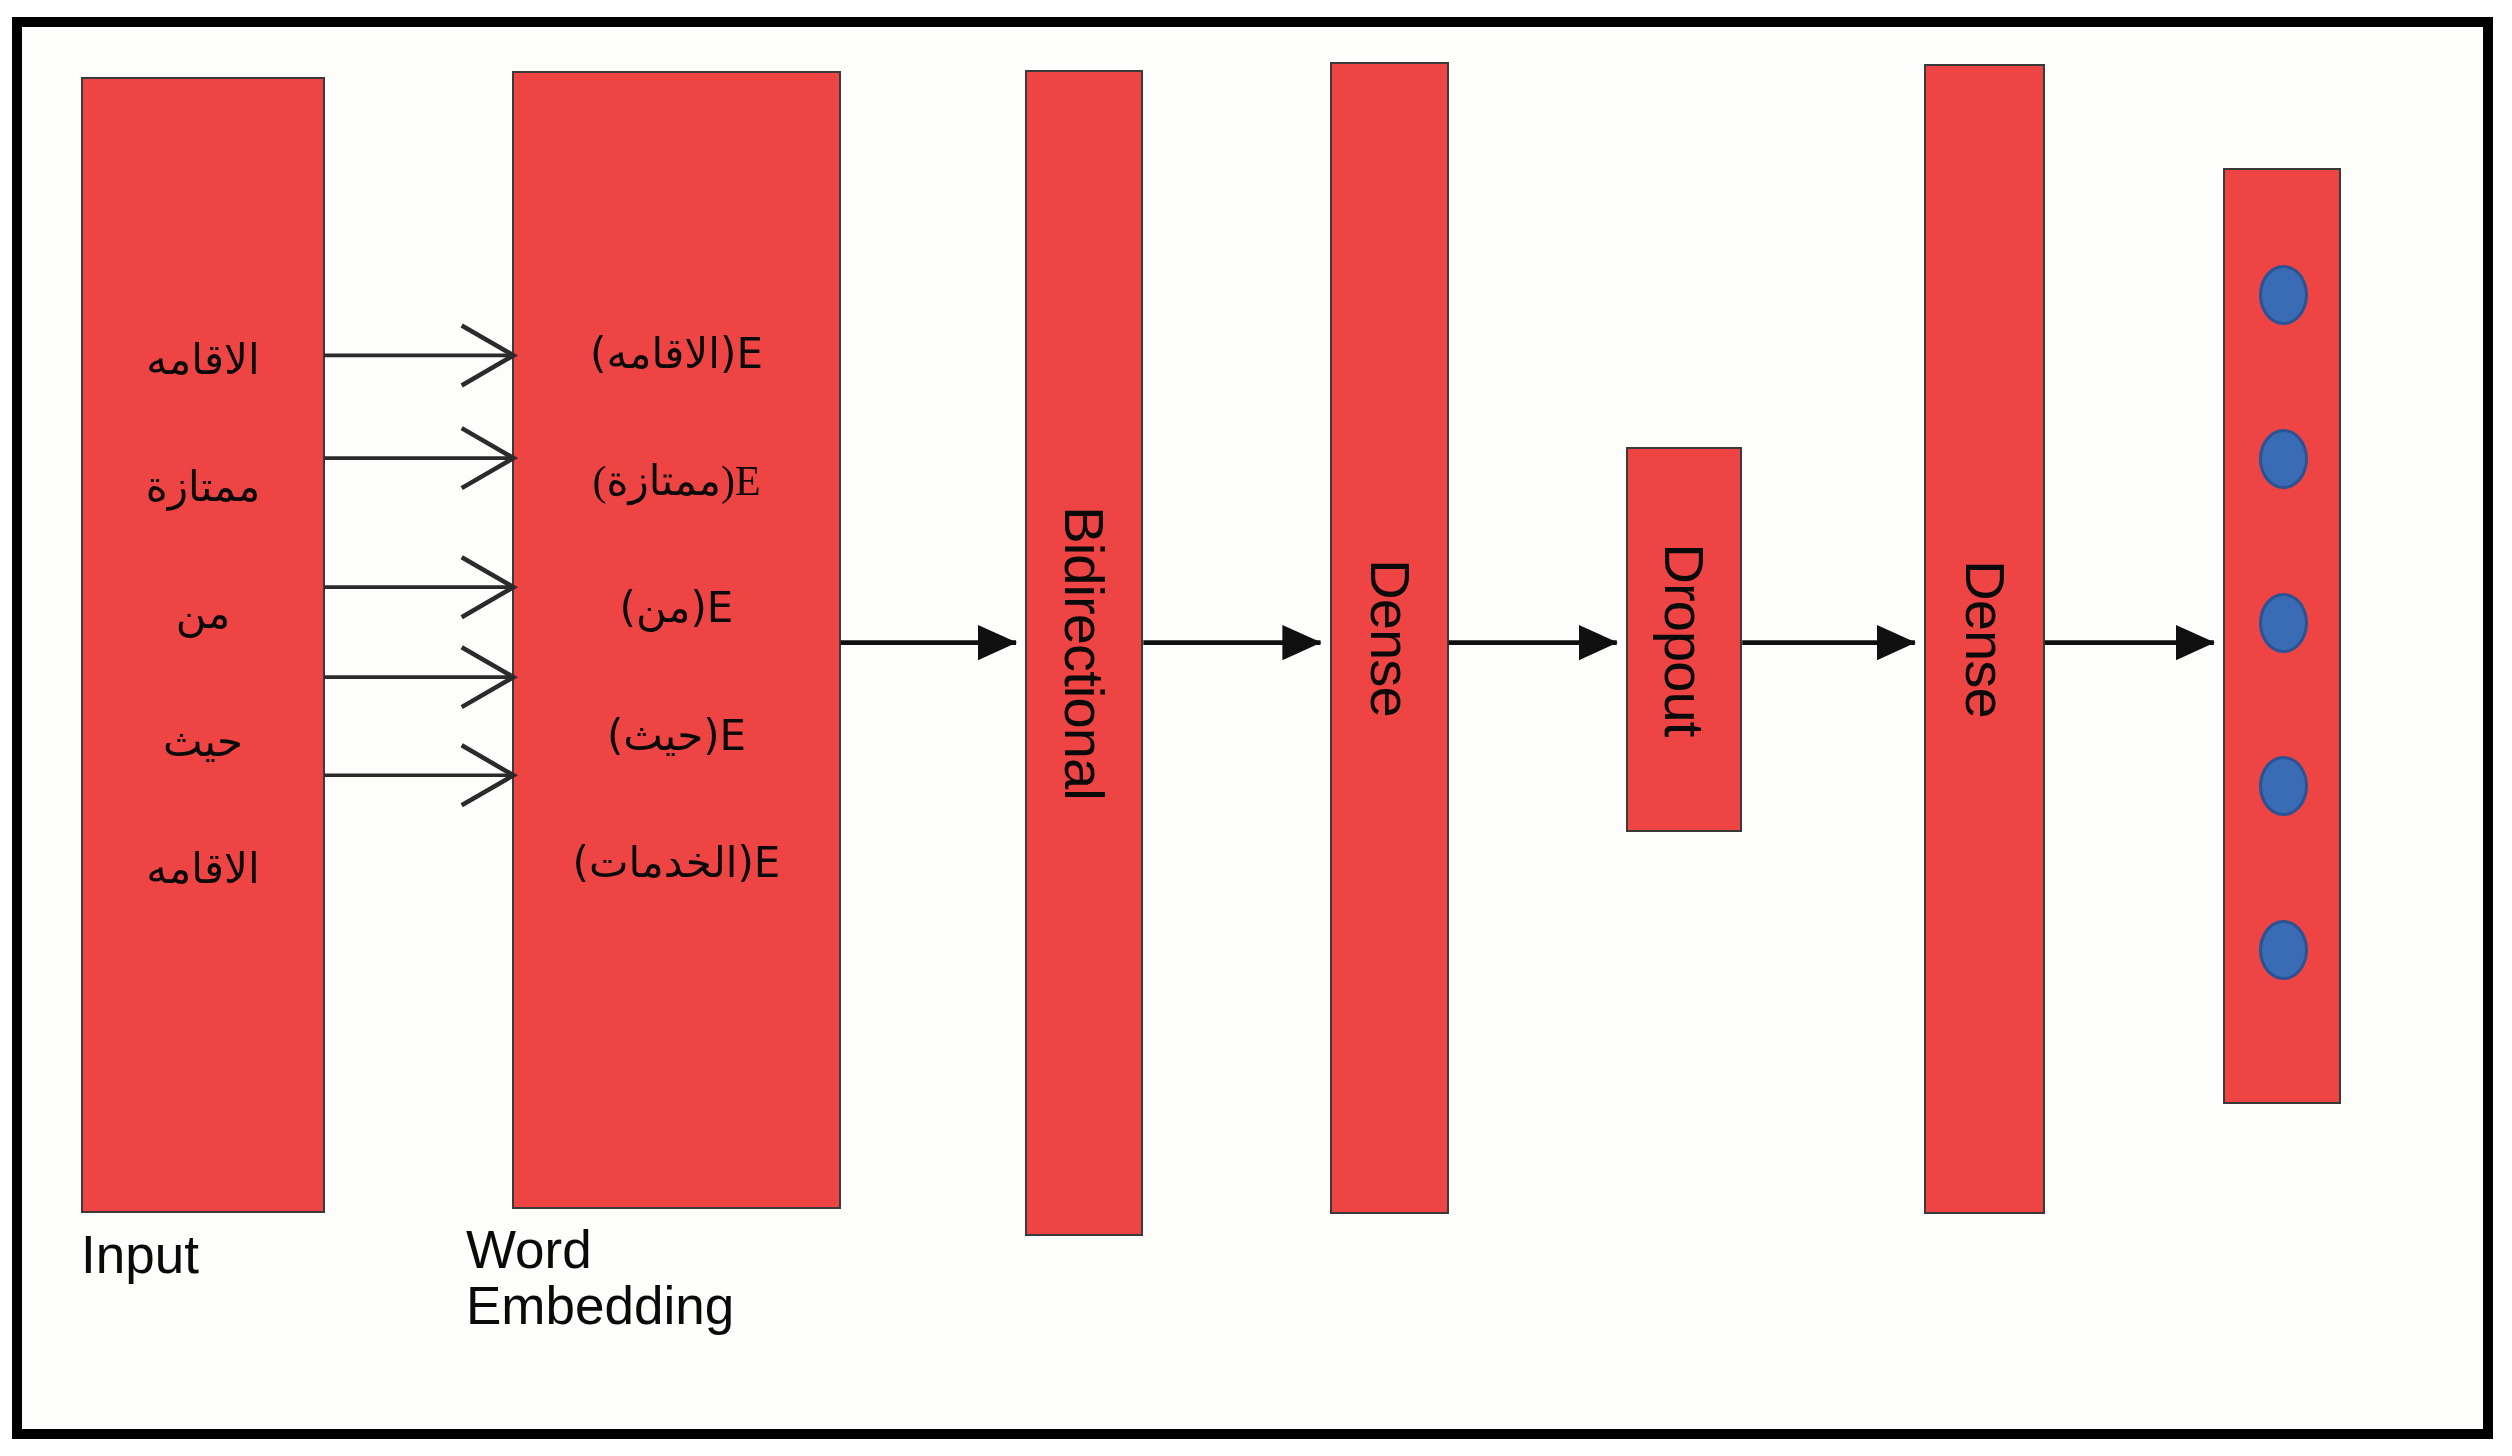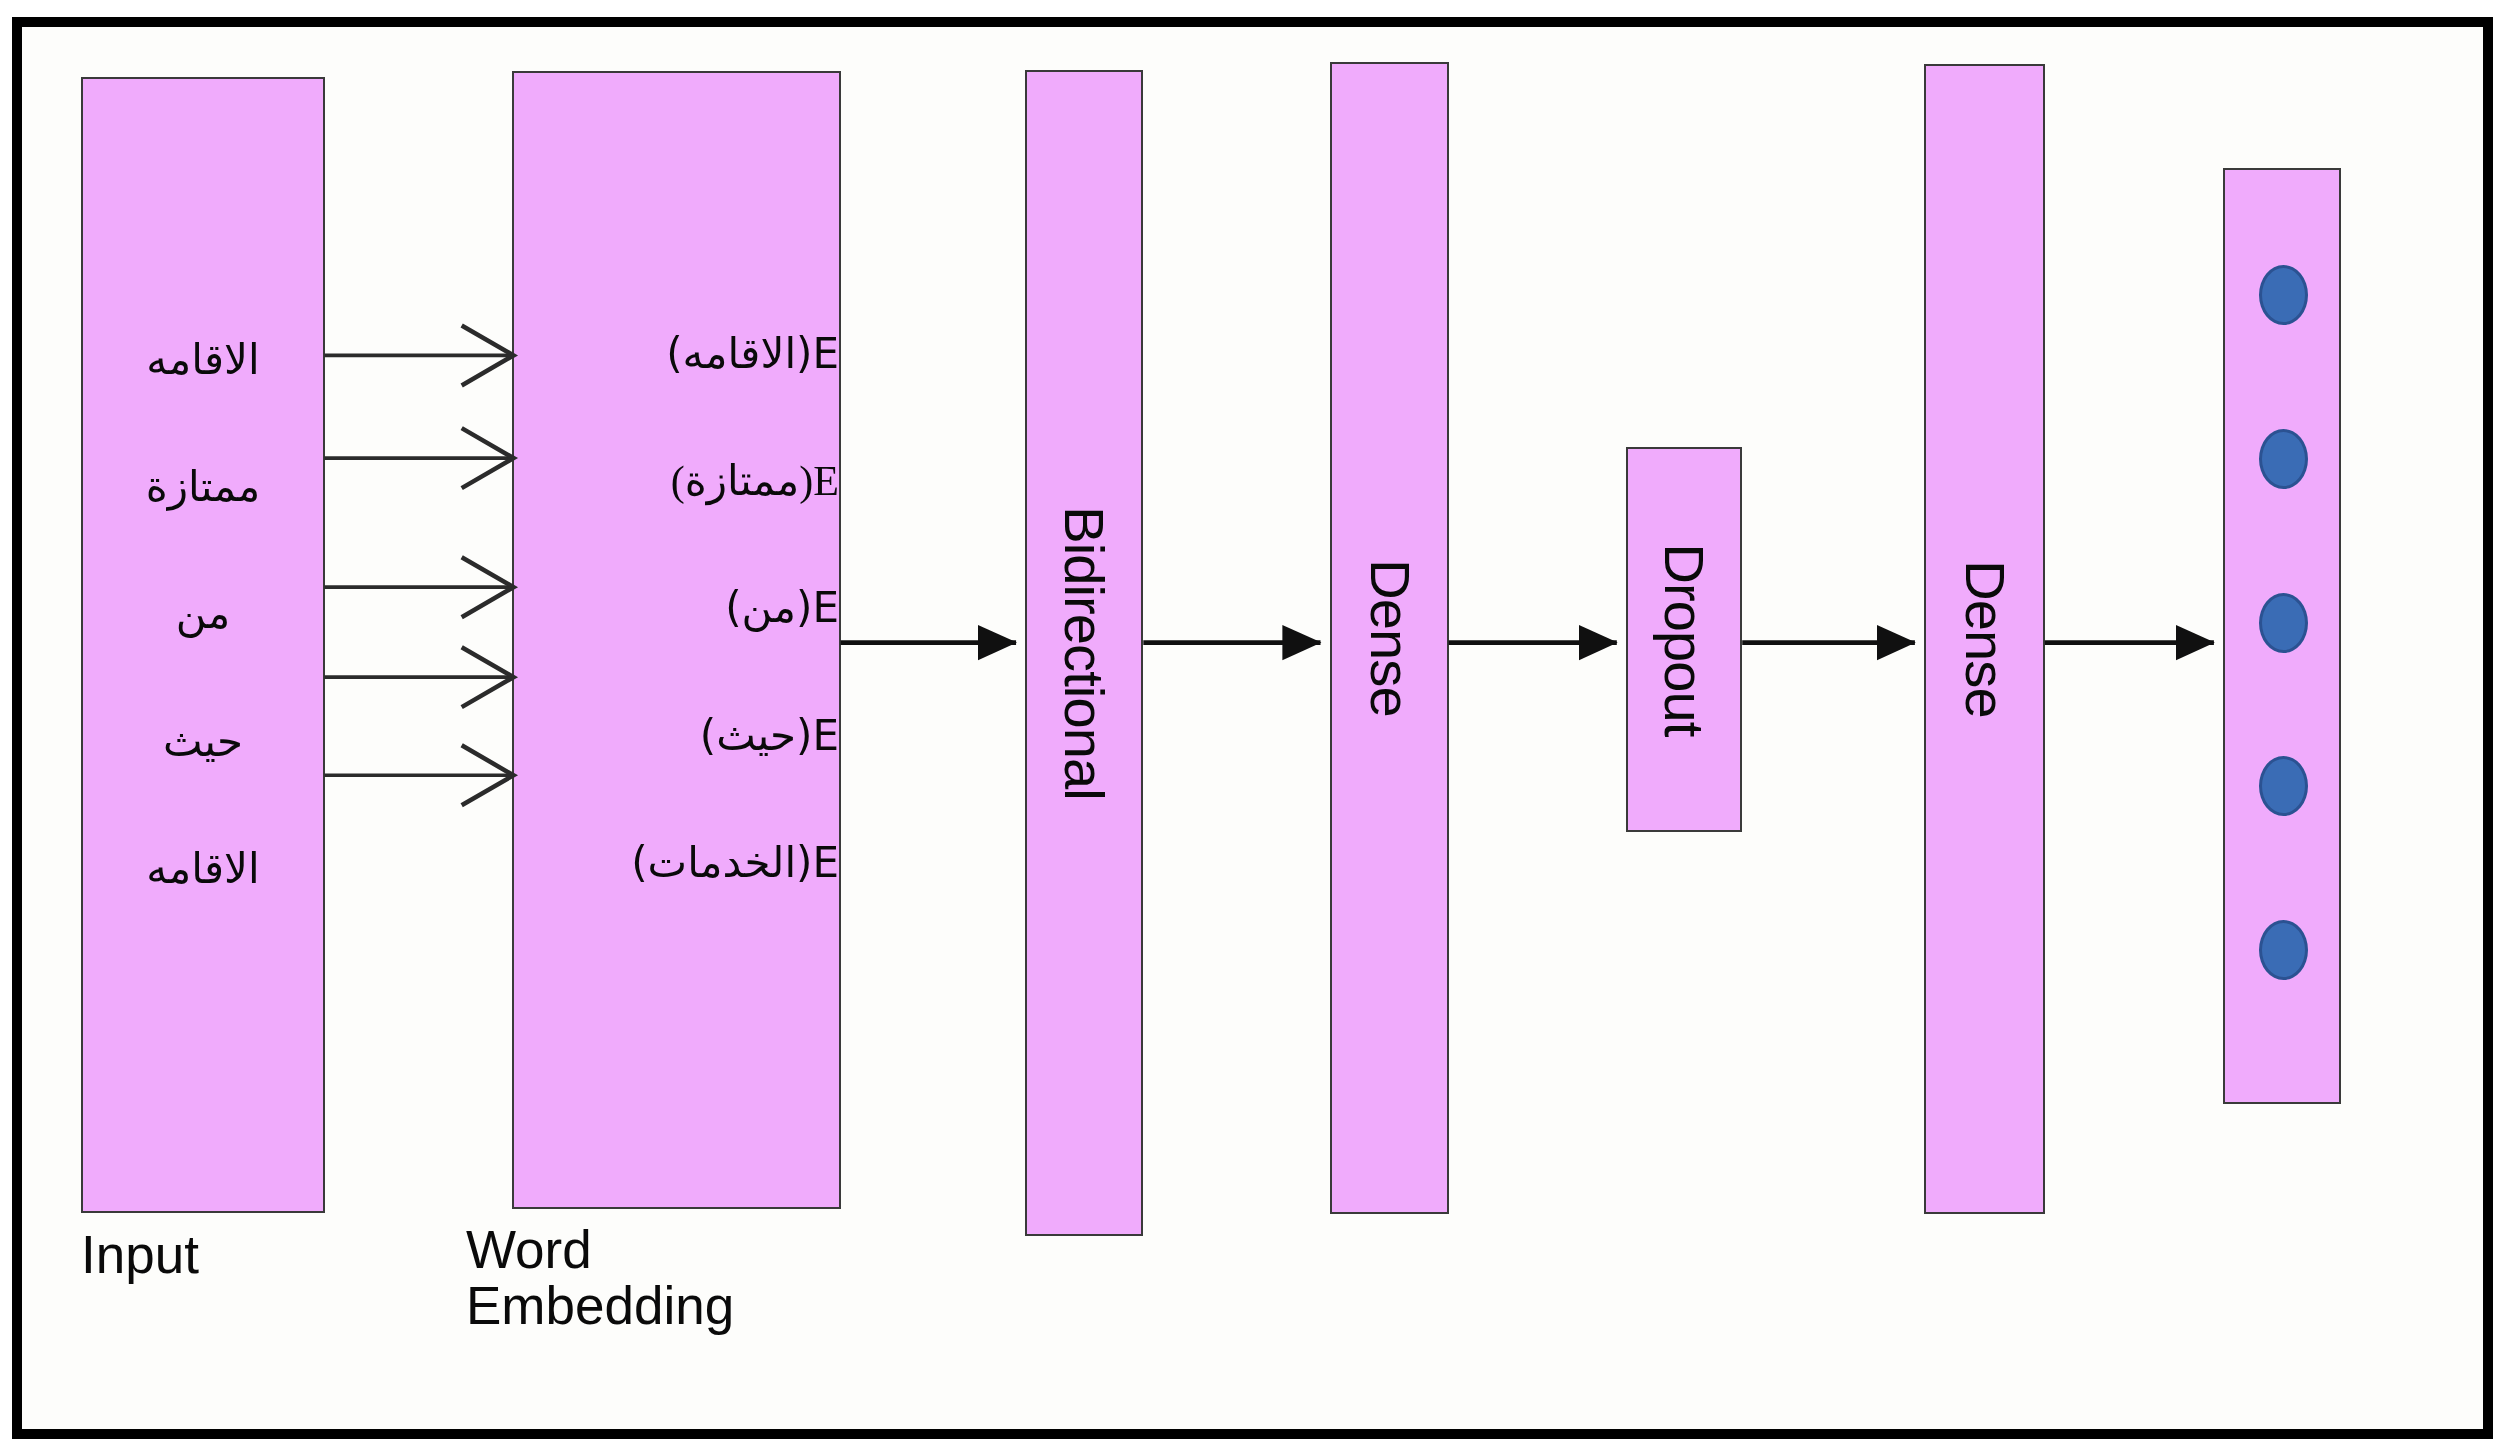--- a/index.html
+++ b/index.html
@@ -25,21 +25,21 @@
     width: 2481px;
     height: 1422px;
     border: 10px solid #000000;
     box-sizing: border-box;
     background: #fdfdfb;
   }
   .layer-box {
     position: absolute;
     box-sizing: border-box;
     border: 2.7px solid #3a3a3a;
-    background: #f0abfc;
+    background: #ef4444;
   }
   
   .vlabel {
     position: absolute;
     left: 50%;
     top: 50%;
     transform: translate(-50%, -50%) rotate(90deg);
     transform-origin: center center;
     white-space: nowrap;
     font-family: "Liberation Sans", "DejaVu Sans", sans-serif;
@@ -54,20 +54,21 @@
     text-align: center;
     font-family: "DejaVu Sans", "Liberation Sans", sans-serif;
     font-size: 42px;
     color: #0a0a0a;
     direction: rtl;
     line-height: 1;
   }
   .emb {
     position: absolute;
     width: 100%;
+    text-align: center;
     font-family: "DejaVu Sans", "Liberation Sans", sans-serif;
     font-size: 42px;
     color: #0a0a0a;
     direction: rtl;
     line-height: 1;
     white-space: nowrap;
   }
   .caption {
     position: absolute;
     font-family: "Liberation Sans", "DejaVu Sans", sans-serif;

